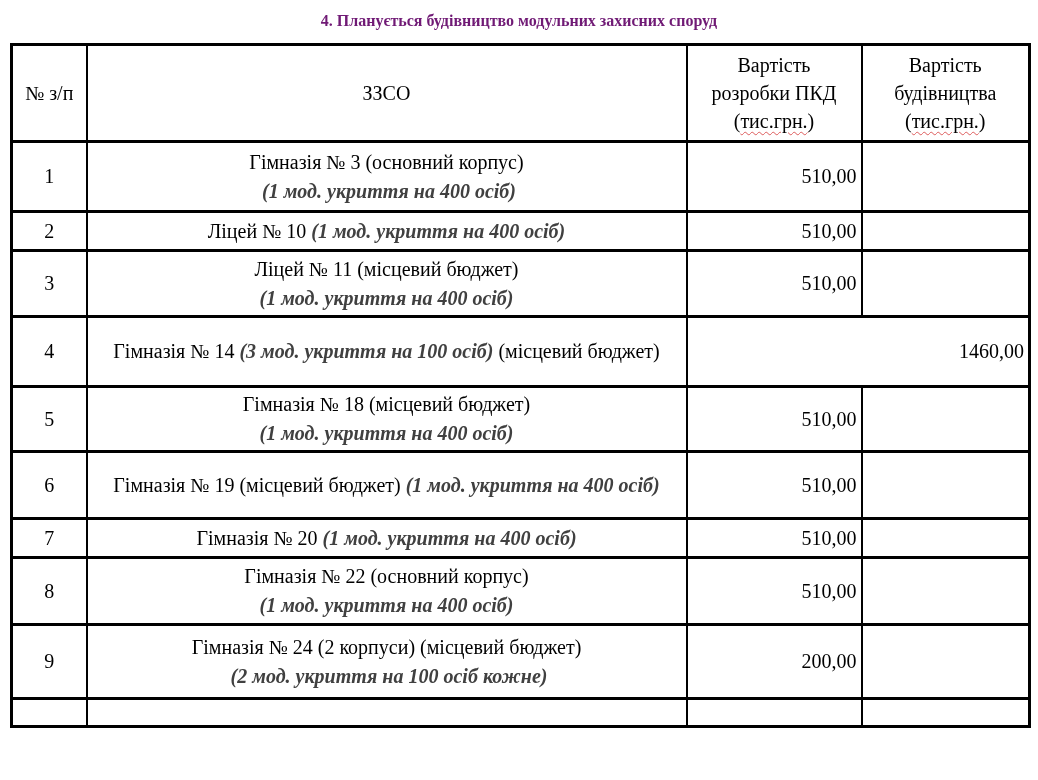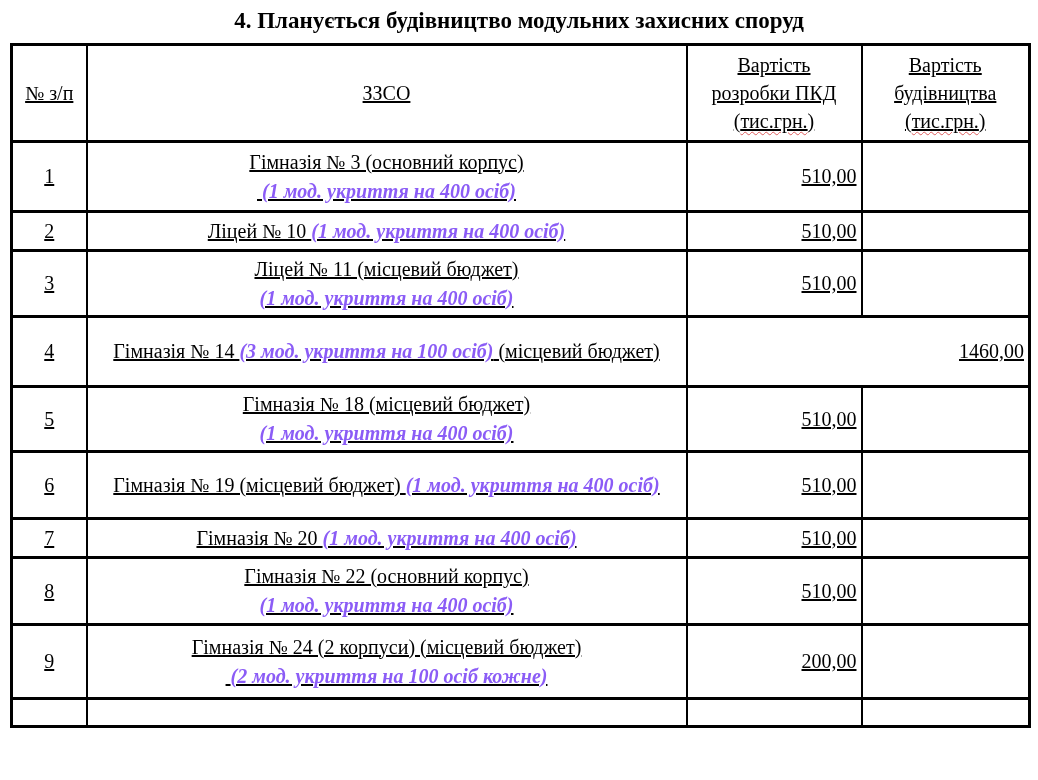--- a/index.html
+++ b/index.html
@@ -10,62 +10,61 @@
   body {
     width: 1038px;
     height: 780px;
     overflow: hidden;
     font-family: "Liberation Serif", serif;
     color: #000000;
   }
   .page-title {
     margin: 6px 0 4px 0;
     text-align: center;
-    font-size: 23px;
+    font-size: 16px;
     font-weight: bold;
     line-height: 30px;
-    color: #000000;
+    color: #701a75;
   }
   table.shelters {
     border-collapse: collapse;
     table-layout: fixed;
     width: 1018px;
     margin: 7px 0 0 10px;
     border: 3px solid #000;
   }
   table.shelters td, table.shelters th {
     border: 2px solid #000;
     border-top-width: 3px;
     border-bottom-width: 3px;
     font-size: 20px;
     font-weight: normal;
     vertical-align: middle;
     padding: 2px 4px;
     overflow: hidden;
-    text-decoration: underline;
   }
   th.h-cell {
     text-align: center;
     line-height: 28px;
   }
   td.cell-num {
     text-align: center;
   }
   td.cell-school {
     text-align: center;
     padding-left: 8px;
     padding-right: 6px;
     line-height: 29px;
     white-space: pre-wrap;
   }
   td.cell-val {
     text-align: right;
   }
   .red {
-    color: #8b5cf6;
+    color: #404040;
     font-weight: bold;
     font-style: italic;
   }
   .wavy {
     text-decoration-line: underline;
     text-decoration-style: wavy;
     text-decoration-color: #dd5c5c;
     text-decoration-thickness: 1px;
     text-underline-offset: 3px;
   }

